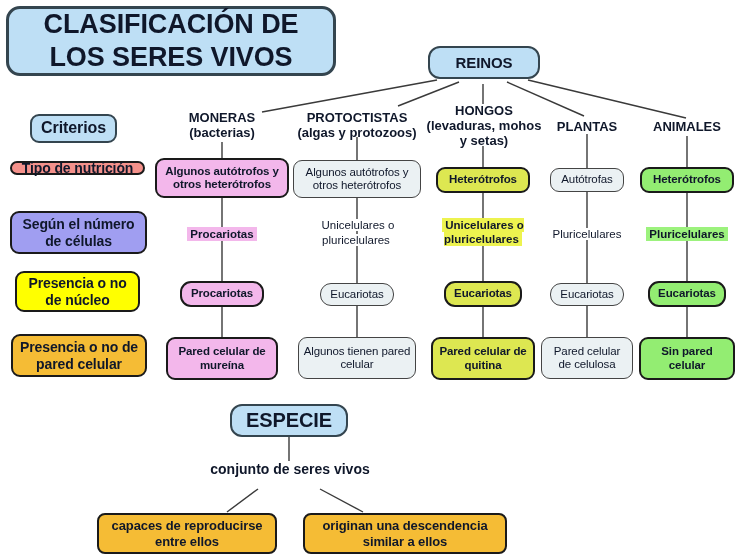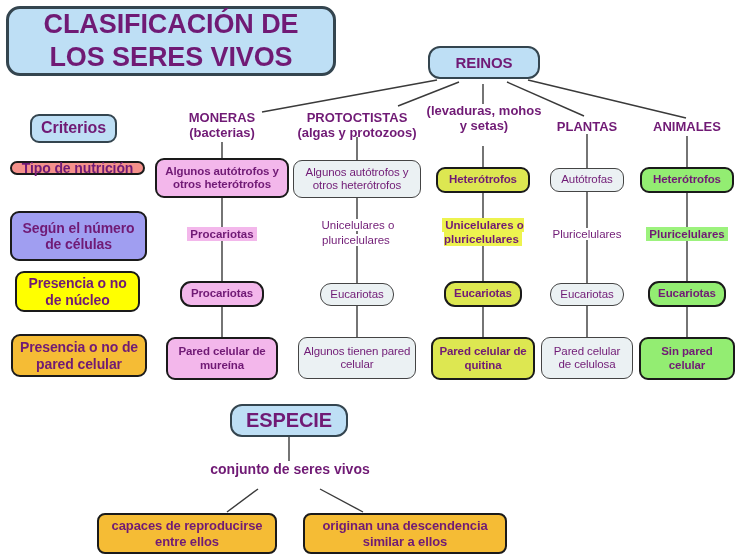--- a/index.html
+++ b/index.html
@@ -1,18 +1,18 @@
 <!DOCTYPE html>
 <html><head>
 <meta charset="utf-8">
 <style>
   html,body{margin:0;padding:0;background:#fff;}
   #stage{
     position:relative;width:736px;height:556px;background:#ffffff;overflow:hidden;
-    font-family:"Liberation Sans","DejaVu Sans",sans-serif;color:#701a75;
+    font-family:"Liberation Sans","DejaVu Sans",sans-serif;color:#0f172a;
   }
   #lines{position:absolute;left:0;top:0;width:736px;height:556px;}
   .abs{position:absolute;box-sizing:border-box;}
   .box{
     display:flex;align-items:center;justify-content:center;text-align:center;
     border:2px solid #1a1a1a;border-radius:9px;line-height:1.16;padding:1px 4px;
     font-weight:bold;letter-spacing:-0.1px;
   }
   .blue{background:#BEDFF5;border-color:#34454f;}
   .title-box{border-width:3px;border-radius:14px;font-size:27px;line-height:1.22;}
@@ -58,33 +58,34 @@
     <line x1="289" y1="437" x2="289" y2="461"></line>
     <line x1="258" y1="489" x2="227" y2="512"></line>
     <line x1="320" y1="489" x2="363" y2="512"></line>
   </svg>
 
   <div class="abs box blue title-box" style="left:6px;top:6px;width:330px;height:70px;">CLASIFICACIÓN DE LOS SERES VIVOS</div>
   <div class="abs box blue reinos-box" style="left:428px;top:46px;width:112px;height:33px;">REINOS</div>
 
   <div class="abs box blue criterios-box" style="left:30px;top:114px;width:87px;height:29px;">Criterios</div>
   <div class="abs box sal crit" style="left:10px;top:161px;width:135px;height:14px;">Tipo de nutrición</div>
-  <div class="abs box pur crit" style="left:10px;top:211px;width:137px;height:50px;">Según el número de células</div>
+  <div class="abs box pur crit" style="left:10px;top:211px;width:137px;height:43px;">Según el número de células</div>
   <div class="abs box yel crit" style="left:15px;top:271px;width:125px;height:41px;">Presencia o no de núcleo</div>
   <div class="abs box org crit" style="left:11px;top:334px;width:136px;height:43px;">Presencia o no de pared celular</div>
 
   <div class="abs hdr" style="left:172px;top:111px;width:100px;">
     <div>MONERAS</div>
     <div>(bacterias)</div>
   </div>
   <div class="abs hdr" style="left:282px;top:111px;width:150px;">
     <div>PROTOCTISTAS</div>
     <div>(algas y protozoos)</div>
   </div>
   <div class="abs hdr" style="left:423px;top:104px;width:122px;">
+    <div>HONGOS</div>
     <div>(levaduras, mohos y setas)</div>
   </div>
   <div class="abs hdr" style="left:547px;top:120px;width:80px;">
     <div>PLANTAS</div>
   </div>
   <div class="abs hdr" style="left:640px;top:120px;width:94px;">
     <div>ANIMALES</div>
   </div>
 
   <div class="abs box pink cell" style="left:155px;top:158px;width:134px;height:40px;">Algunos autótrofos y otros heterótrofos</div>

